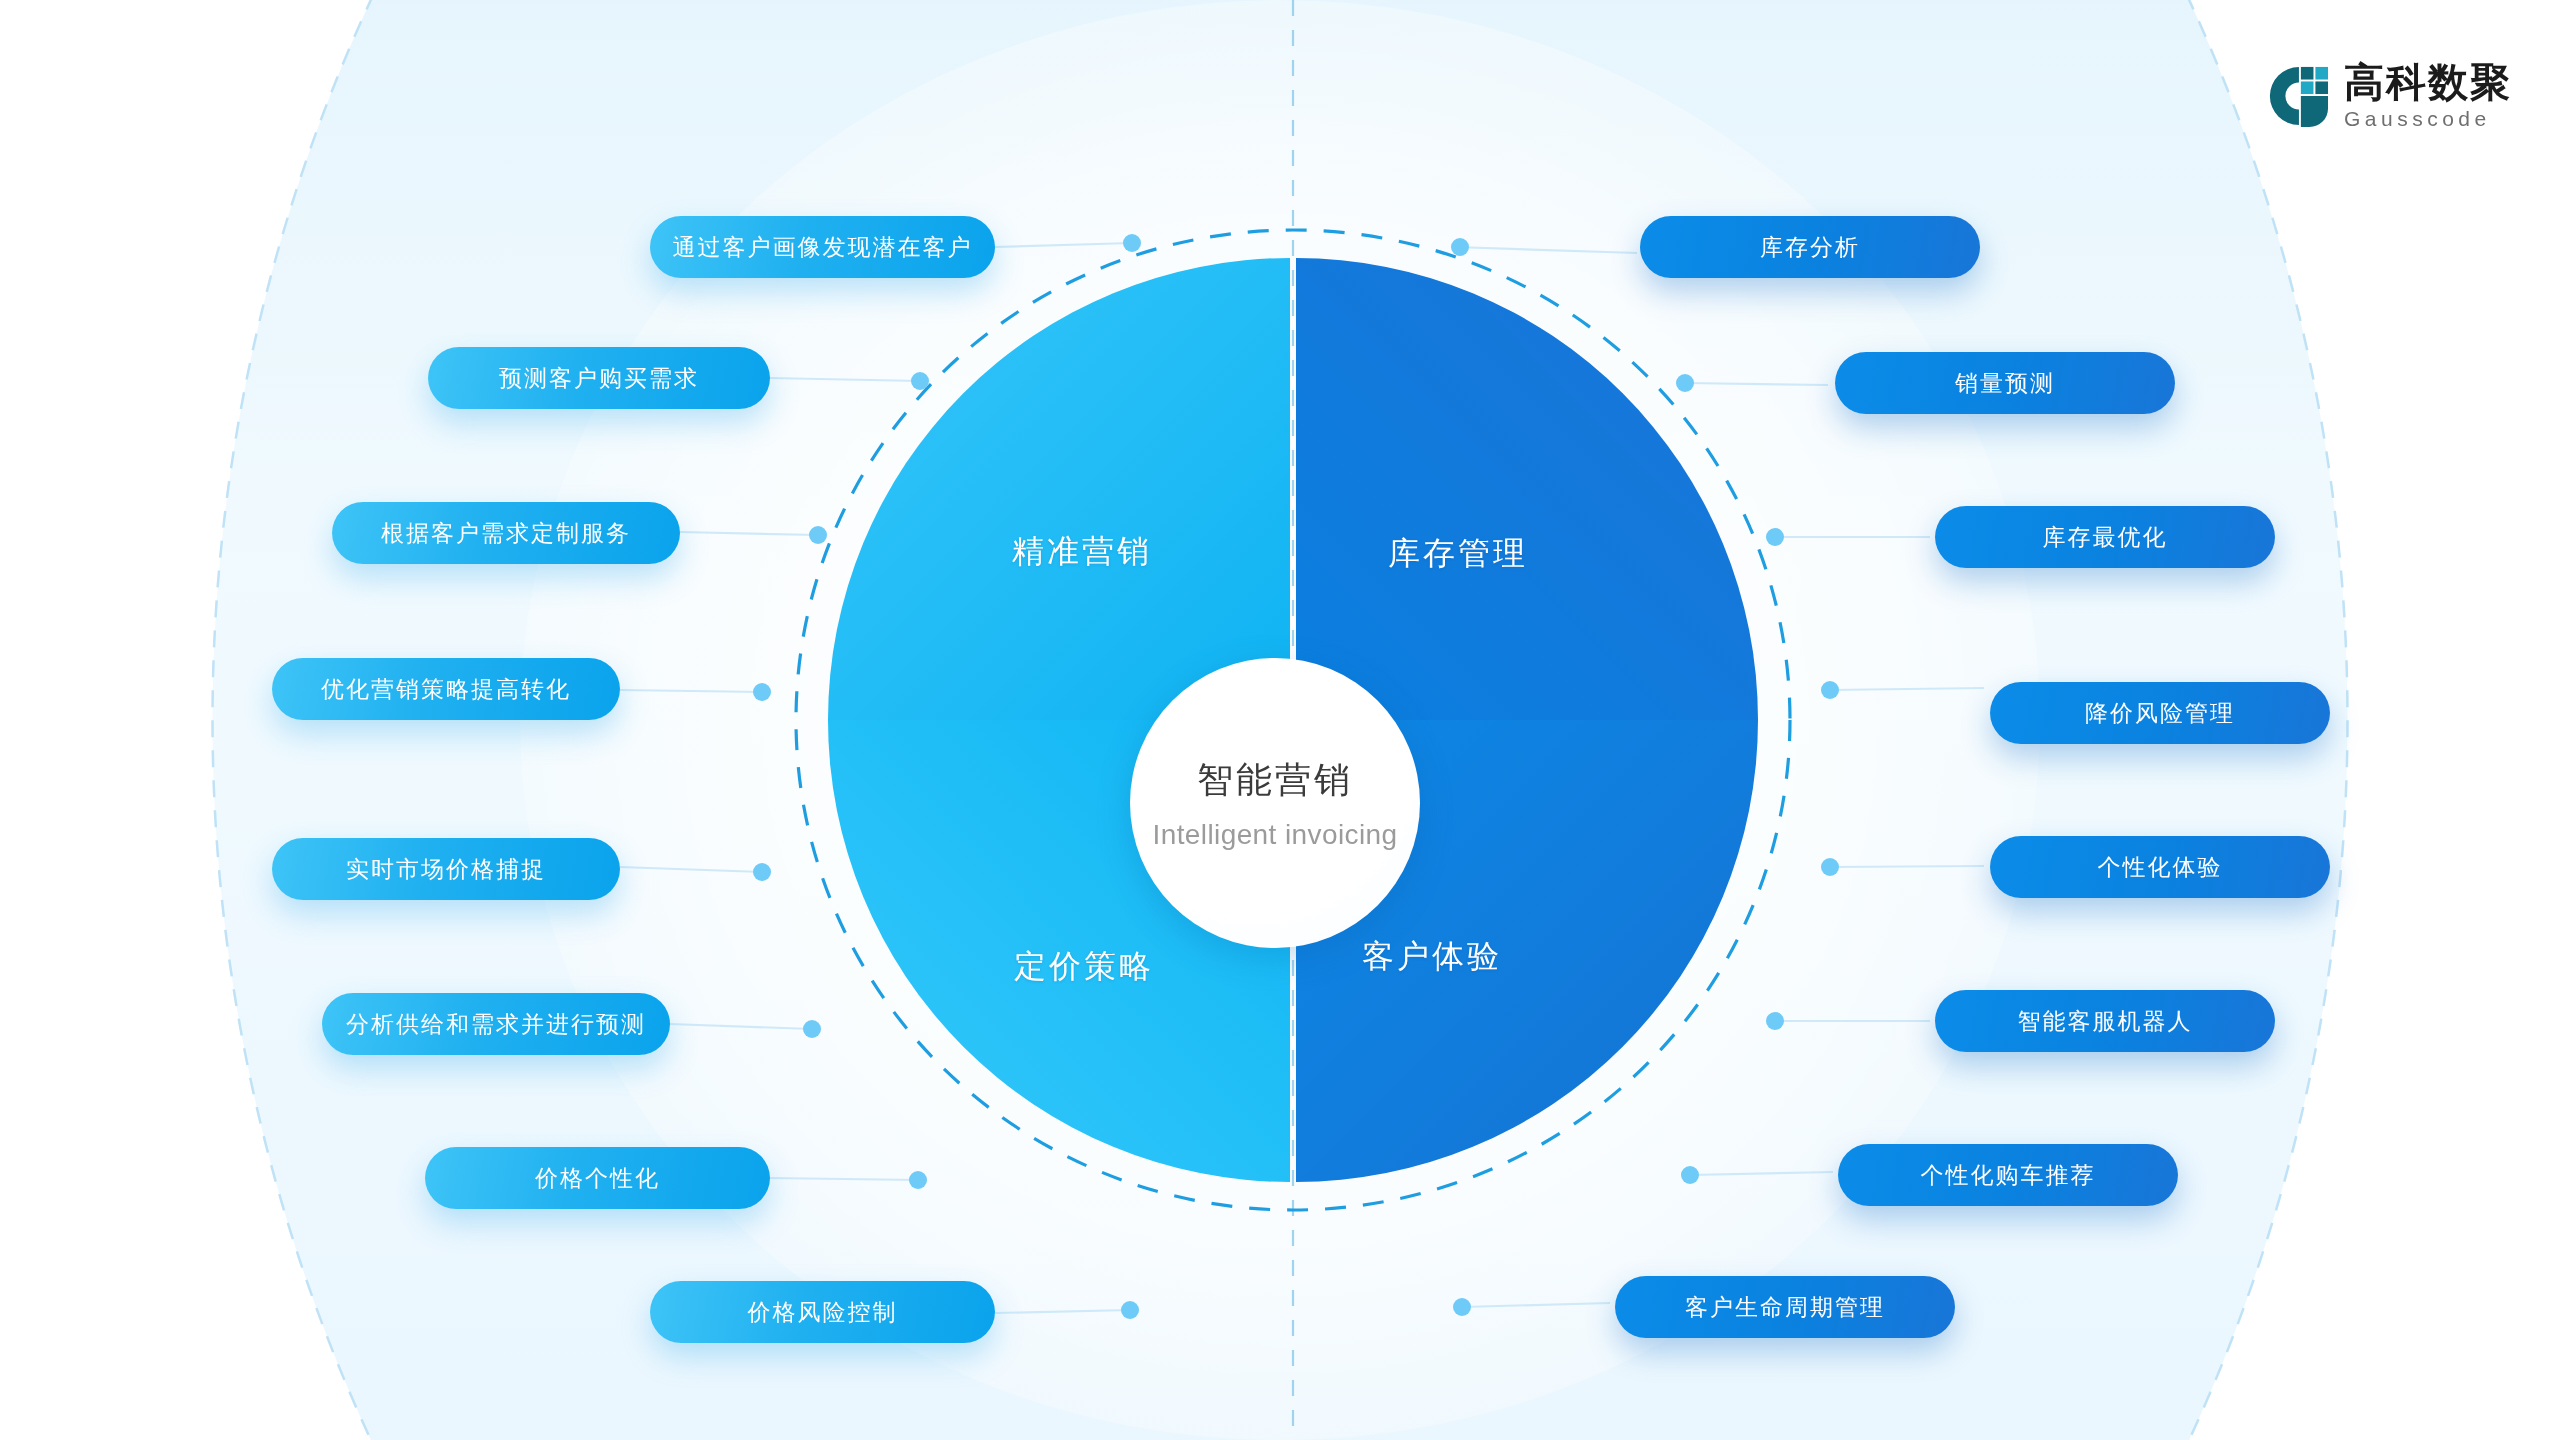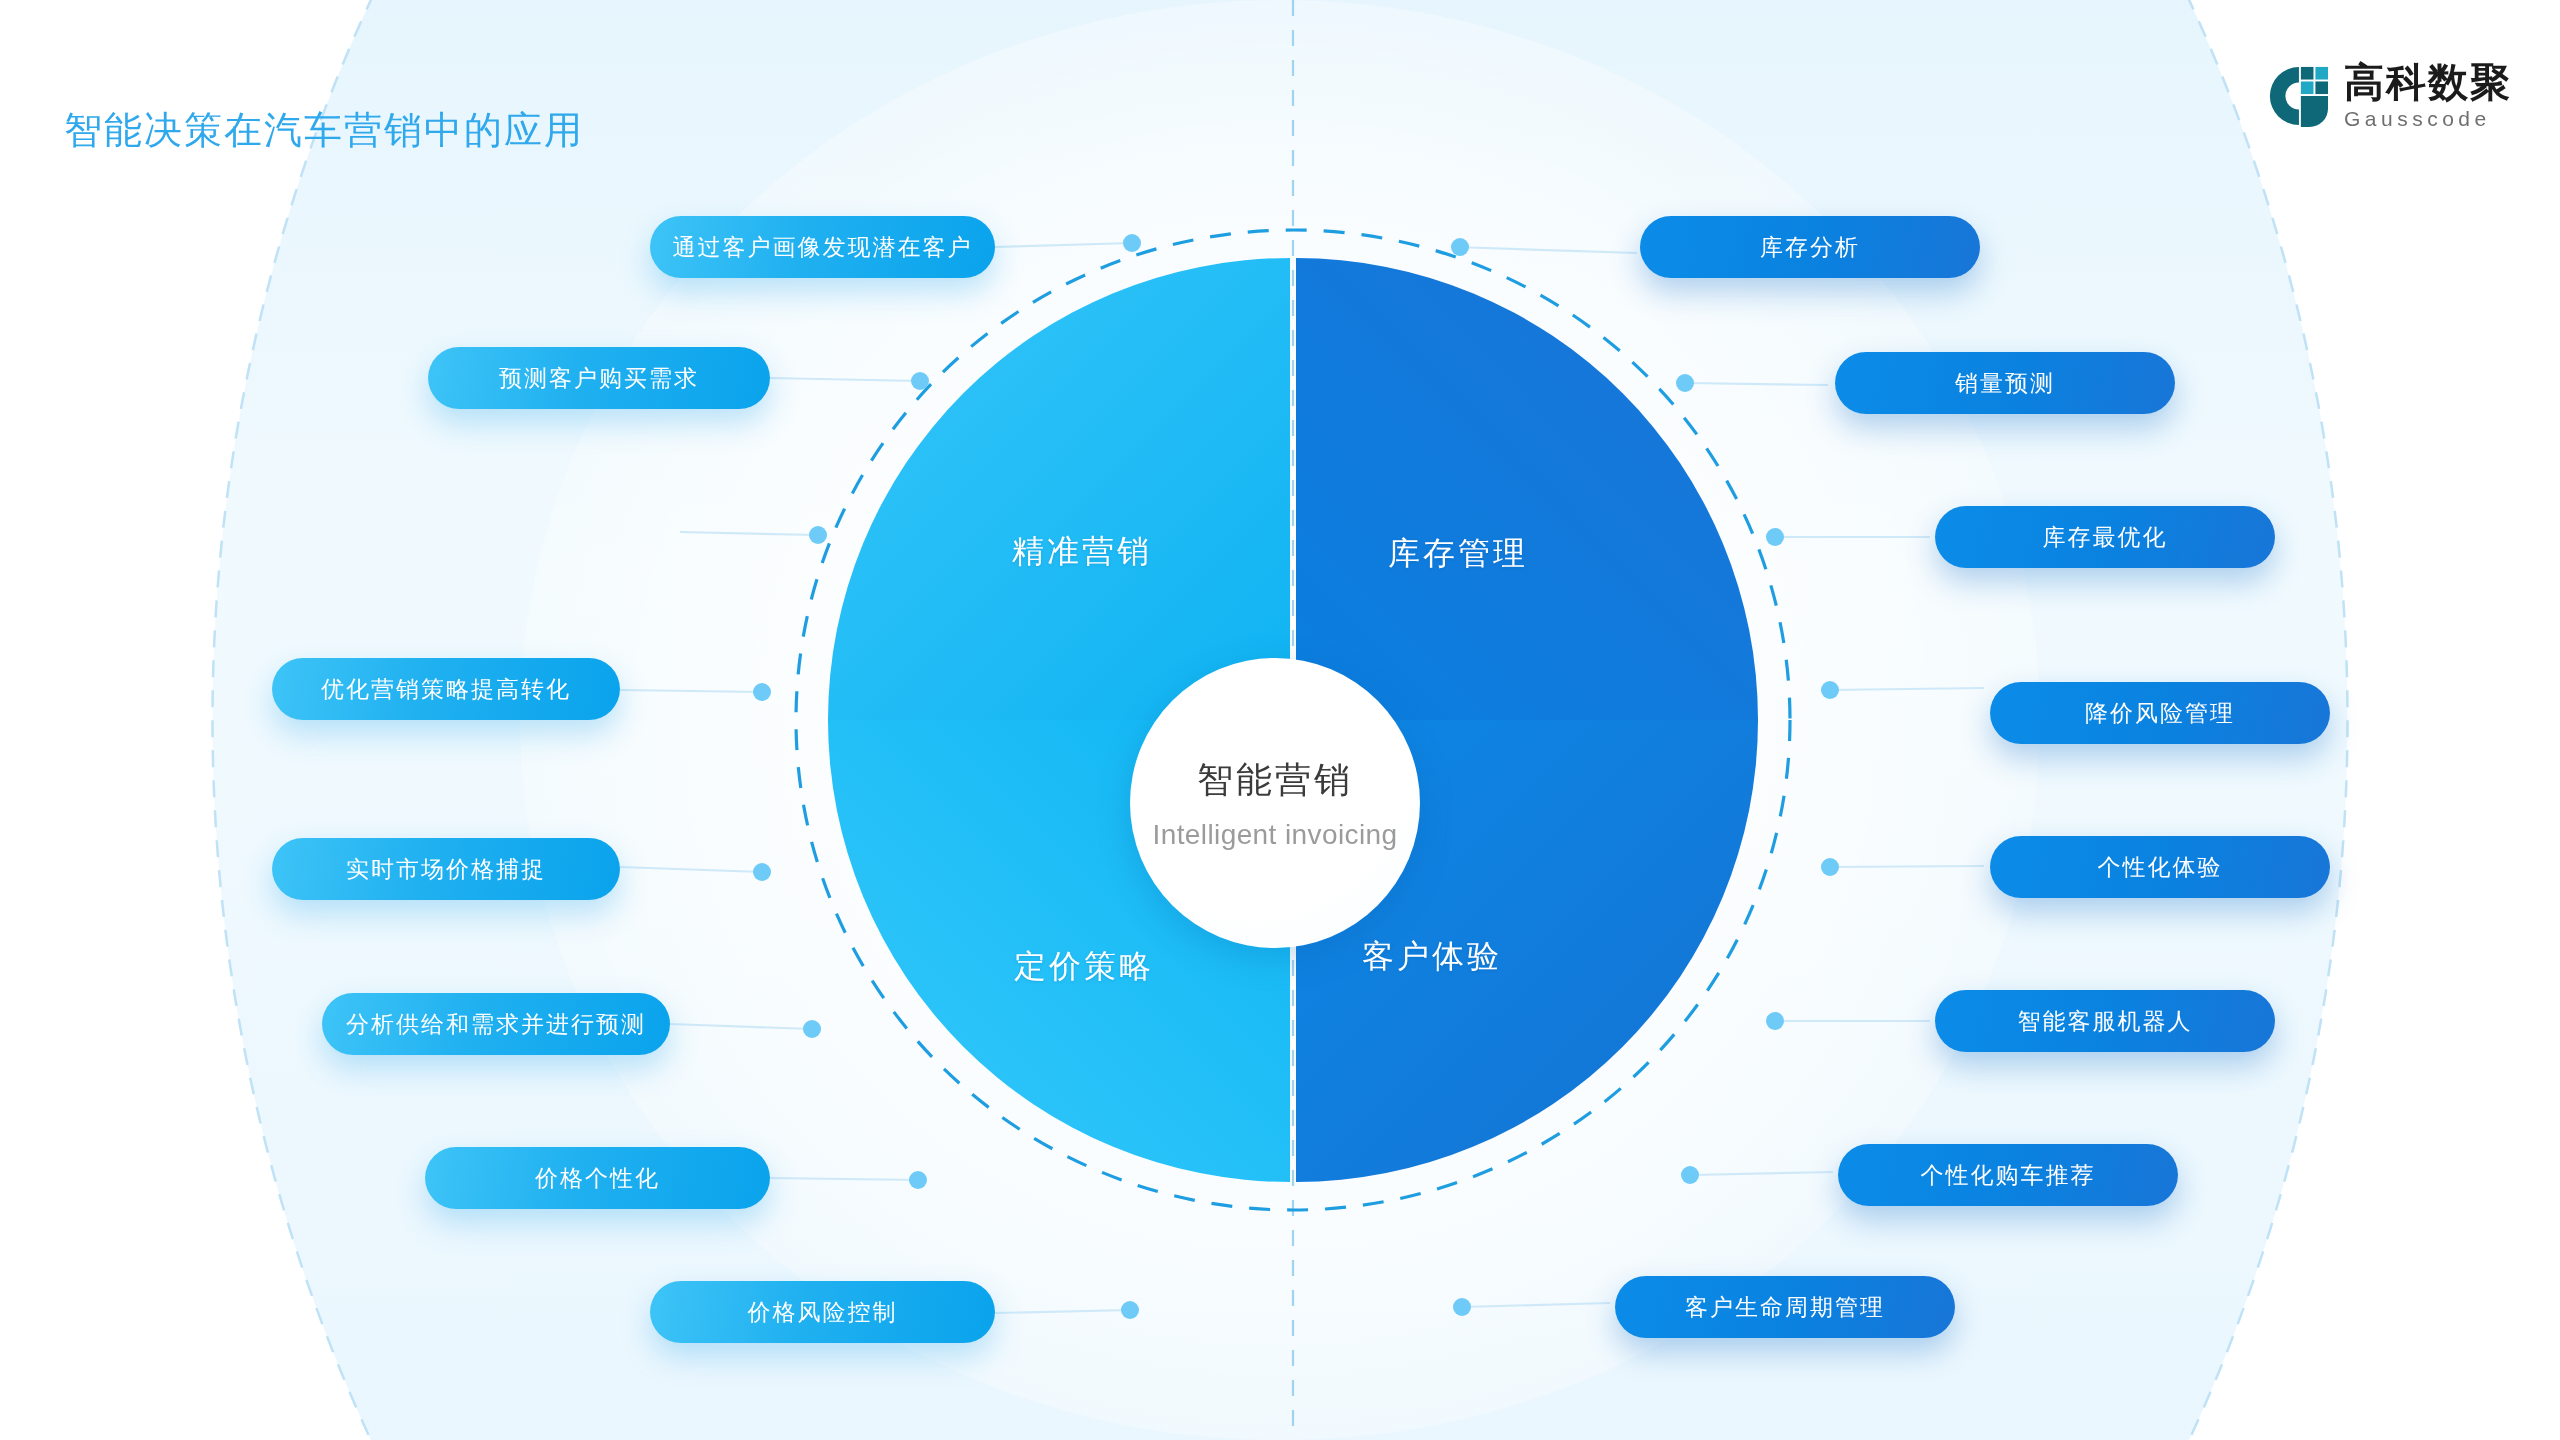--- a/index.html
+++ b/index.html
@@ -224,21 +224,20 @@
       <circle cx="1685" cy="383" r="9"></circle>
       <circle cx="1775" cy="537" r="9"></circle>
       <circle cx="1830" cy="690" r="9"></circle>
       <circle cx="1830" cy="867" r="9"></circle>
       <circle cx="1775" cy="1021" r="9"></circle>
       <circle cx="1690" cy="1175" r="9"></circle>
       <circle cx="1462" cy="1307" r="9"></circle>
     </g>
   </svg>
 
-  <div id="page-title">智能决策在汽车营销中的应用</div>
 
   <div id="logo">
     <svg id="logo-mark" viewBox="0 0 64 64" xmlns="http://www.w3.org/2000/svg">
       <path d="M34 2 A30 30 0 1 0 34 62 L34 46 A14 14 0 1 1 34 18 Z" fill="#0f6878"></path>
       <rect x="36" y="2" width="13" height="13" fill="#0f6878"></rect>
       <rect x="51" y="2" width="13" height="13" fill="#21a8c4"></rect>
       <rect x="36" y="17" width="13" height="13" fill="#21a8c4"></rect>
       <rect x="51" y="17" width="13" height="13" fill="#0f6878"></rect>
       <path d="M36 32 L64 32 L64 45 A19 19 0 0 1 45 64 L36 64 Z" fill="#0f6878"></path>
     </svg>
@@ -253,20 +252,21 @@
   <div class="quad-label" id="quad-label-2">定价策略</div>
   <div class="quad-label" id="quad-label-3">客户体验</div>
 
   <div id="hub">
     <div id="hub-title">智能营销</div>
     <div id="hub-sub">Intelligent invoicing</div>
   </div>
 
   <div class="pill left" style="left:428px;  top:347px; width:342px;">预测客户购买需求</div>
   <div class="pill left" style="left:650px;  top:216px; width:345px;">通过客户画像发现潜在客户</div>
+  <div class="pill left" style="left:332px;  top:502px; width:348px;">根据客户需求定制服务</div>
   <div class="pill left" style="left:272px;  top:658px; width:348px;">优化营销策略提高转化</div>
   <div class="pill left" style="left:272px;  top:838px; width:348px;">实时市场价格捕捉</div>
   <div class="pill left" style="left:322px;  top:993px; width:348px;">分析供给和需求并进行预测</div>
   <div class="pill left" style="left:425px;  top:1147px; width:345px;">价格个性化</div>
   <div class="pill left" style="left:650px;  top:1281px; width:345px;">价格风险控制</div>
 
   <div class="pill right" style="left:1640px; top:216px; width:340px;">库存分析</div>
   <div class="pill right" style="left:1835px; top:352px; width:340px;">销量预测</div>
   <div class="pill right" style="left:1935px; top:506px; width:340px;">库存最优化</div>
   <div class="pill right" style="left:1990px; top:659px; width:340px;margin-top:23px;">降价风险管理</div>

